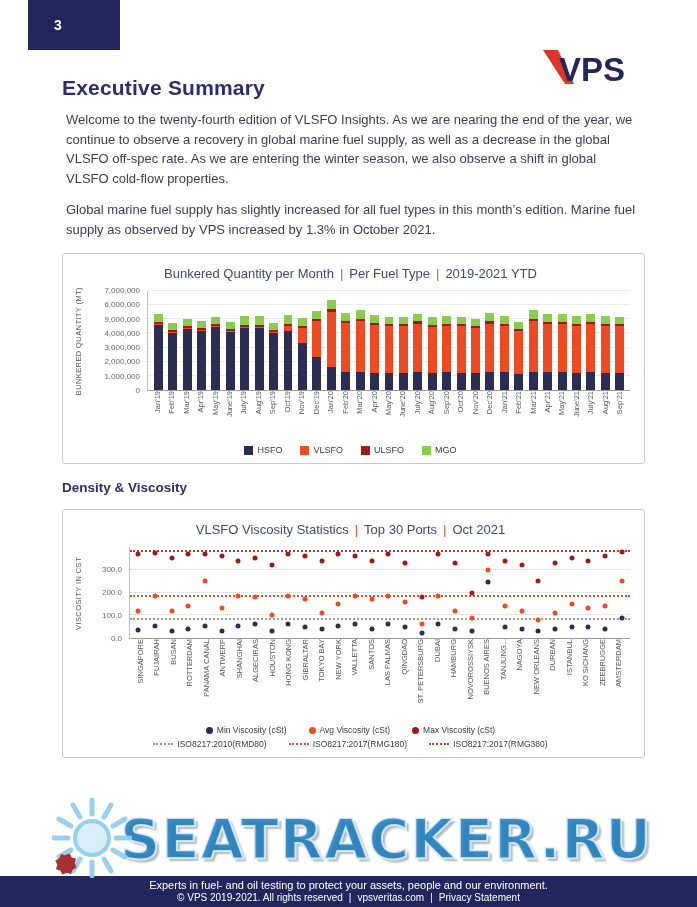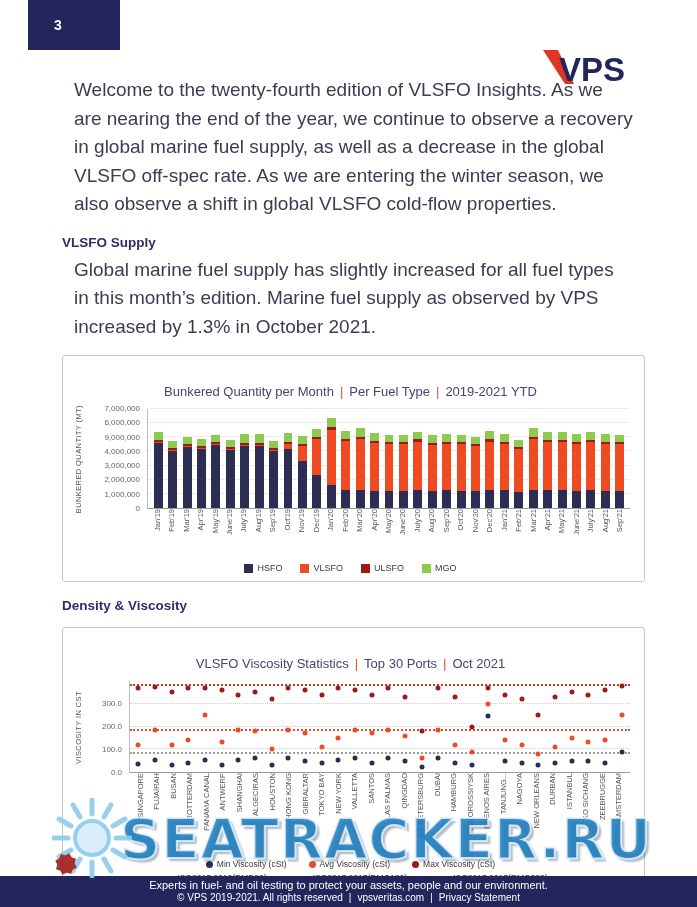--- a/index.html
+++ b/index.html
@@ -16,25 +16,25 @@
     background:#23265c; color:#fff; display:flex; align-items:center;
     padding-left:26px; font-weight:bold; font-size:14px;
   }
   .logo { position:absolute; top:7px; right:50px;margin-top:40px; }
   .logo svg text { font-family:"Liberation Sans", sans-serif; }
 
   
   .content { padding:76px 52px 0 62px; }
   h1 { font-size:21px; color:#2c2e6b; font-weight:bold; margin:0 0 10px; letter-spacing:.2px; }
   h2 { font-size:13.5px; color:#2c2e6b; font-weight:bold; margin:16px 0 6px; }
-  p.body-text { font-size:19px; line-height:1.5; color:#3c3c50; margin:0 12px 12px; }
+  p.body-text { font-size:13px; line-height:1.5; color:#3c3c50; margin:0 4px 12px; }
 
   
   .chart-box { border:1px solid #c8c8c8; border-radius:3px; padding:10px 14px 8px 8px; margin:14px 0 4px; background:#fff; }
-  .chart-title { text-align:center; font-size:13px; color:#43466f; margin:18px 0 10px; }
+  .chart-title { text-align:center; font-size:13px; color:#43466f; margin:2px 0 10px; }
   .tsep { color:#e8503a; margin:0 6px; }
 
   .chart-grid { display:grid; column-gap:4px; }
   .c1 { grid-template-columns:14px 54px 1fr; grid-template-rows:100px 48px; }
   .c2 { grid-template-columns:14px 36px 1fr; grid-template-rows:92px 82px; }
   .ylab-cell { display:flex; align-items:center; justify-content:center; }
   .vtext { writing-mode:vertical-rl; transform:rotate(180deg); white-space:nowrap; }
   .ylab { font-size:7.5px; color:#555; letter-spacing:.4px; }
   .yticks { position:relative; font-size:8px; color:#666; }
   .ytick { position:absolute; right:3px; line-height:8px; white-space:nowrap; }
@@ -88,23 +88,23 @@
   </div>
 
   <div class="logo">
     <svg width="106" height="40" viewBox="0 0 106 40">
       <polygon points="2,3 17,3 33,37 24,37" fill="#e03428"></polygon>
       <text x="18" y="34" font-size="33" font-weight="bold" fill="#23265a">VPS</text>
     </svg>
   </div>
 
   <main class="content">
+    <h1>Executive Summary</h1>
     <p class="body-text">Welcome to the twenty-fourth edition of VLSFO Insights. As we are nearing the end of the year, we continue to observe a recovery in global marine fuel supply, as well as a decrease in the global VLSFO off-spec rate. As we are entering the winter season, we also observe a shift in global VLSFO cold-flow properties.</p>
 
-    <h2>VLSFO Supply</h2>
     <p class="body-text">Global marine fuel supply has slightly increased for all fuel types in this month’s edition. Marine fuel supply as observed by VPS increased by 1.3% in October 2021.</p>
 
     <section class="chart-box">
       <div class="chart-title" id="c1-title"><span>Bunkered Quantity per Month</span><span class="tsep">|</span><span>Per Fuel Type</span><span class="tsep">|</span><span>2019-2021 YTD</span></div>
       <div class="chart-grid c1">
         <div class="ylab-cell">
           <span class="vtext ylab">BUNKERED QUANTITY (MT)</span>
         </div>
         <div class="yticks" id="c1-yticks">
             <div class="ytick" style="bottom: calc(100% - 4px);">7,000,000</div>

